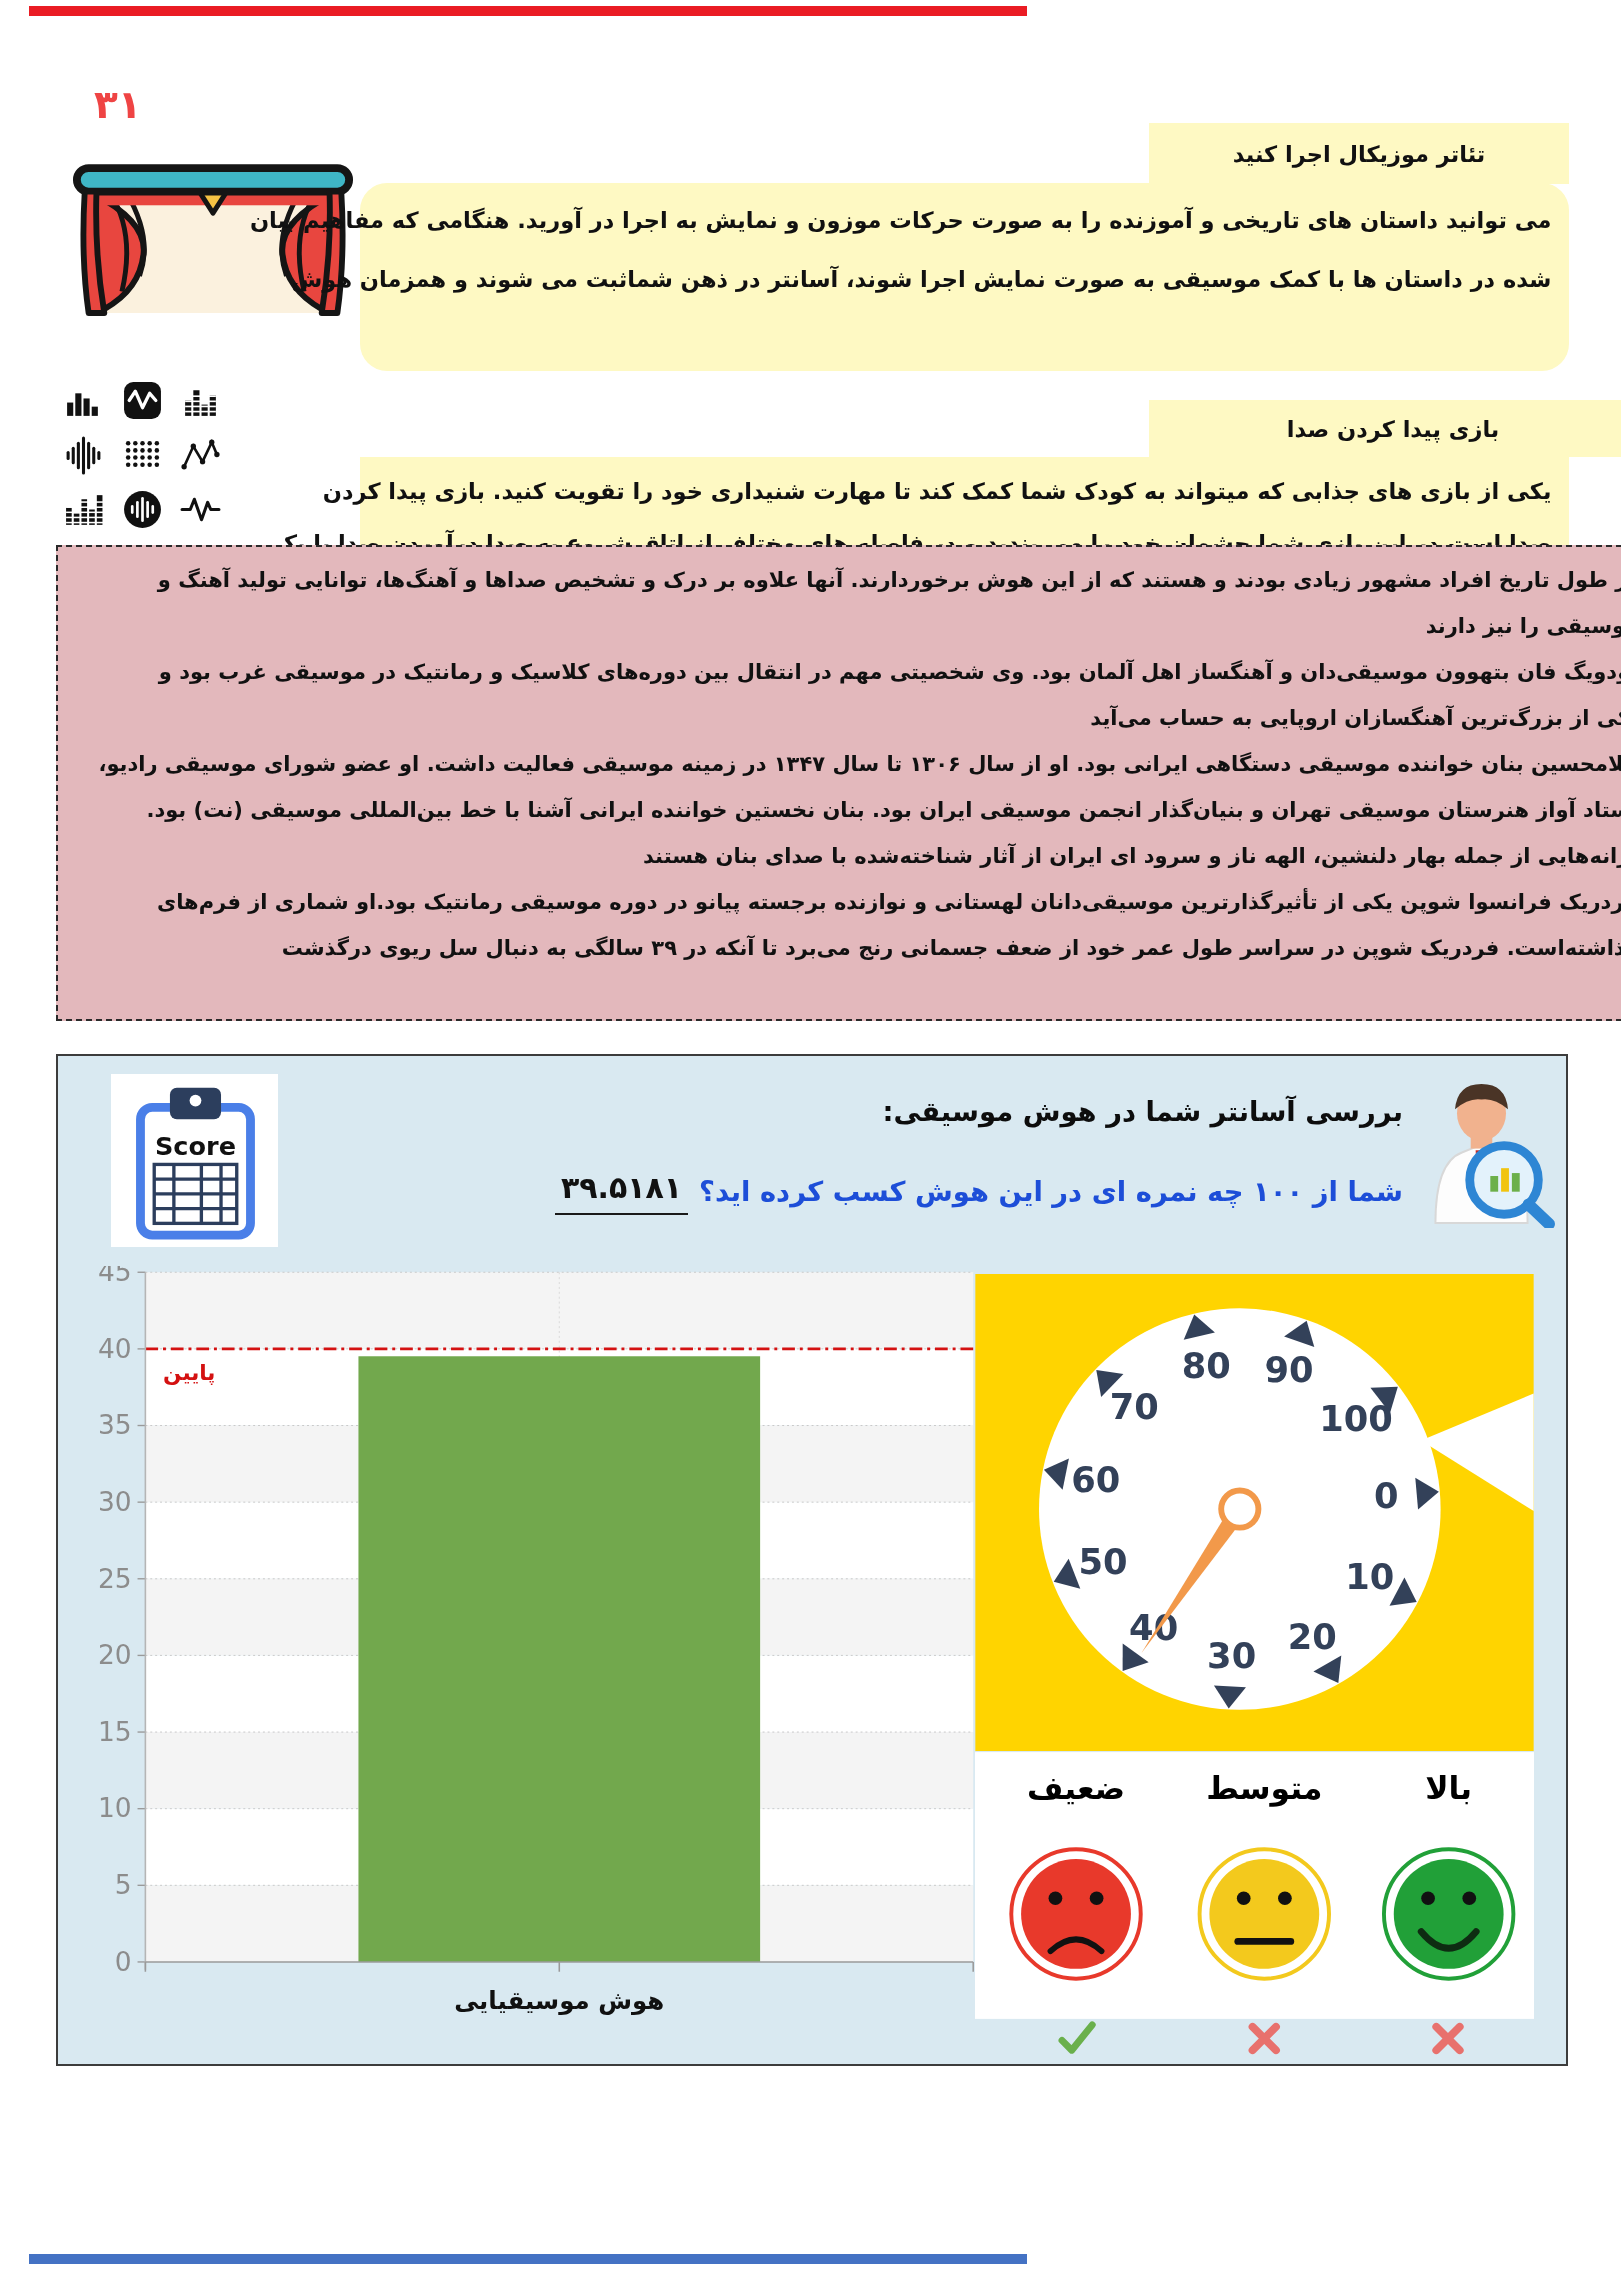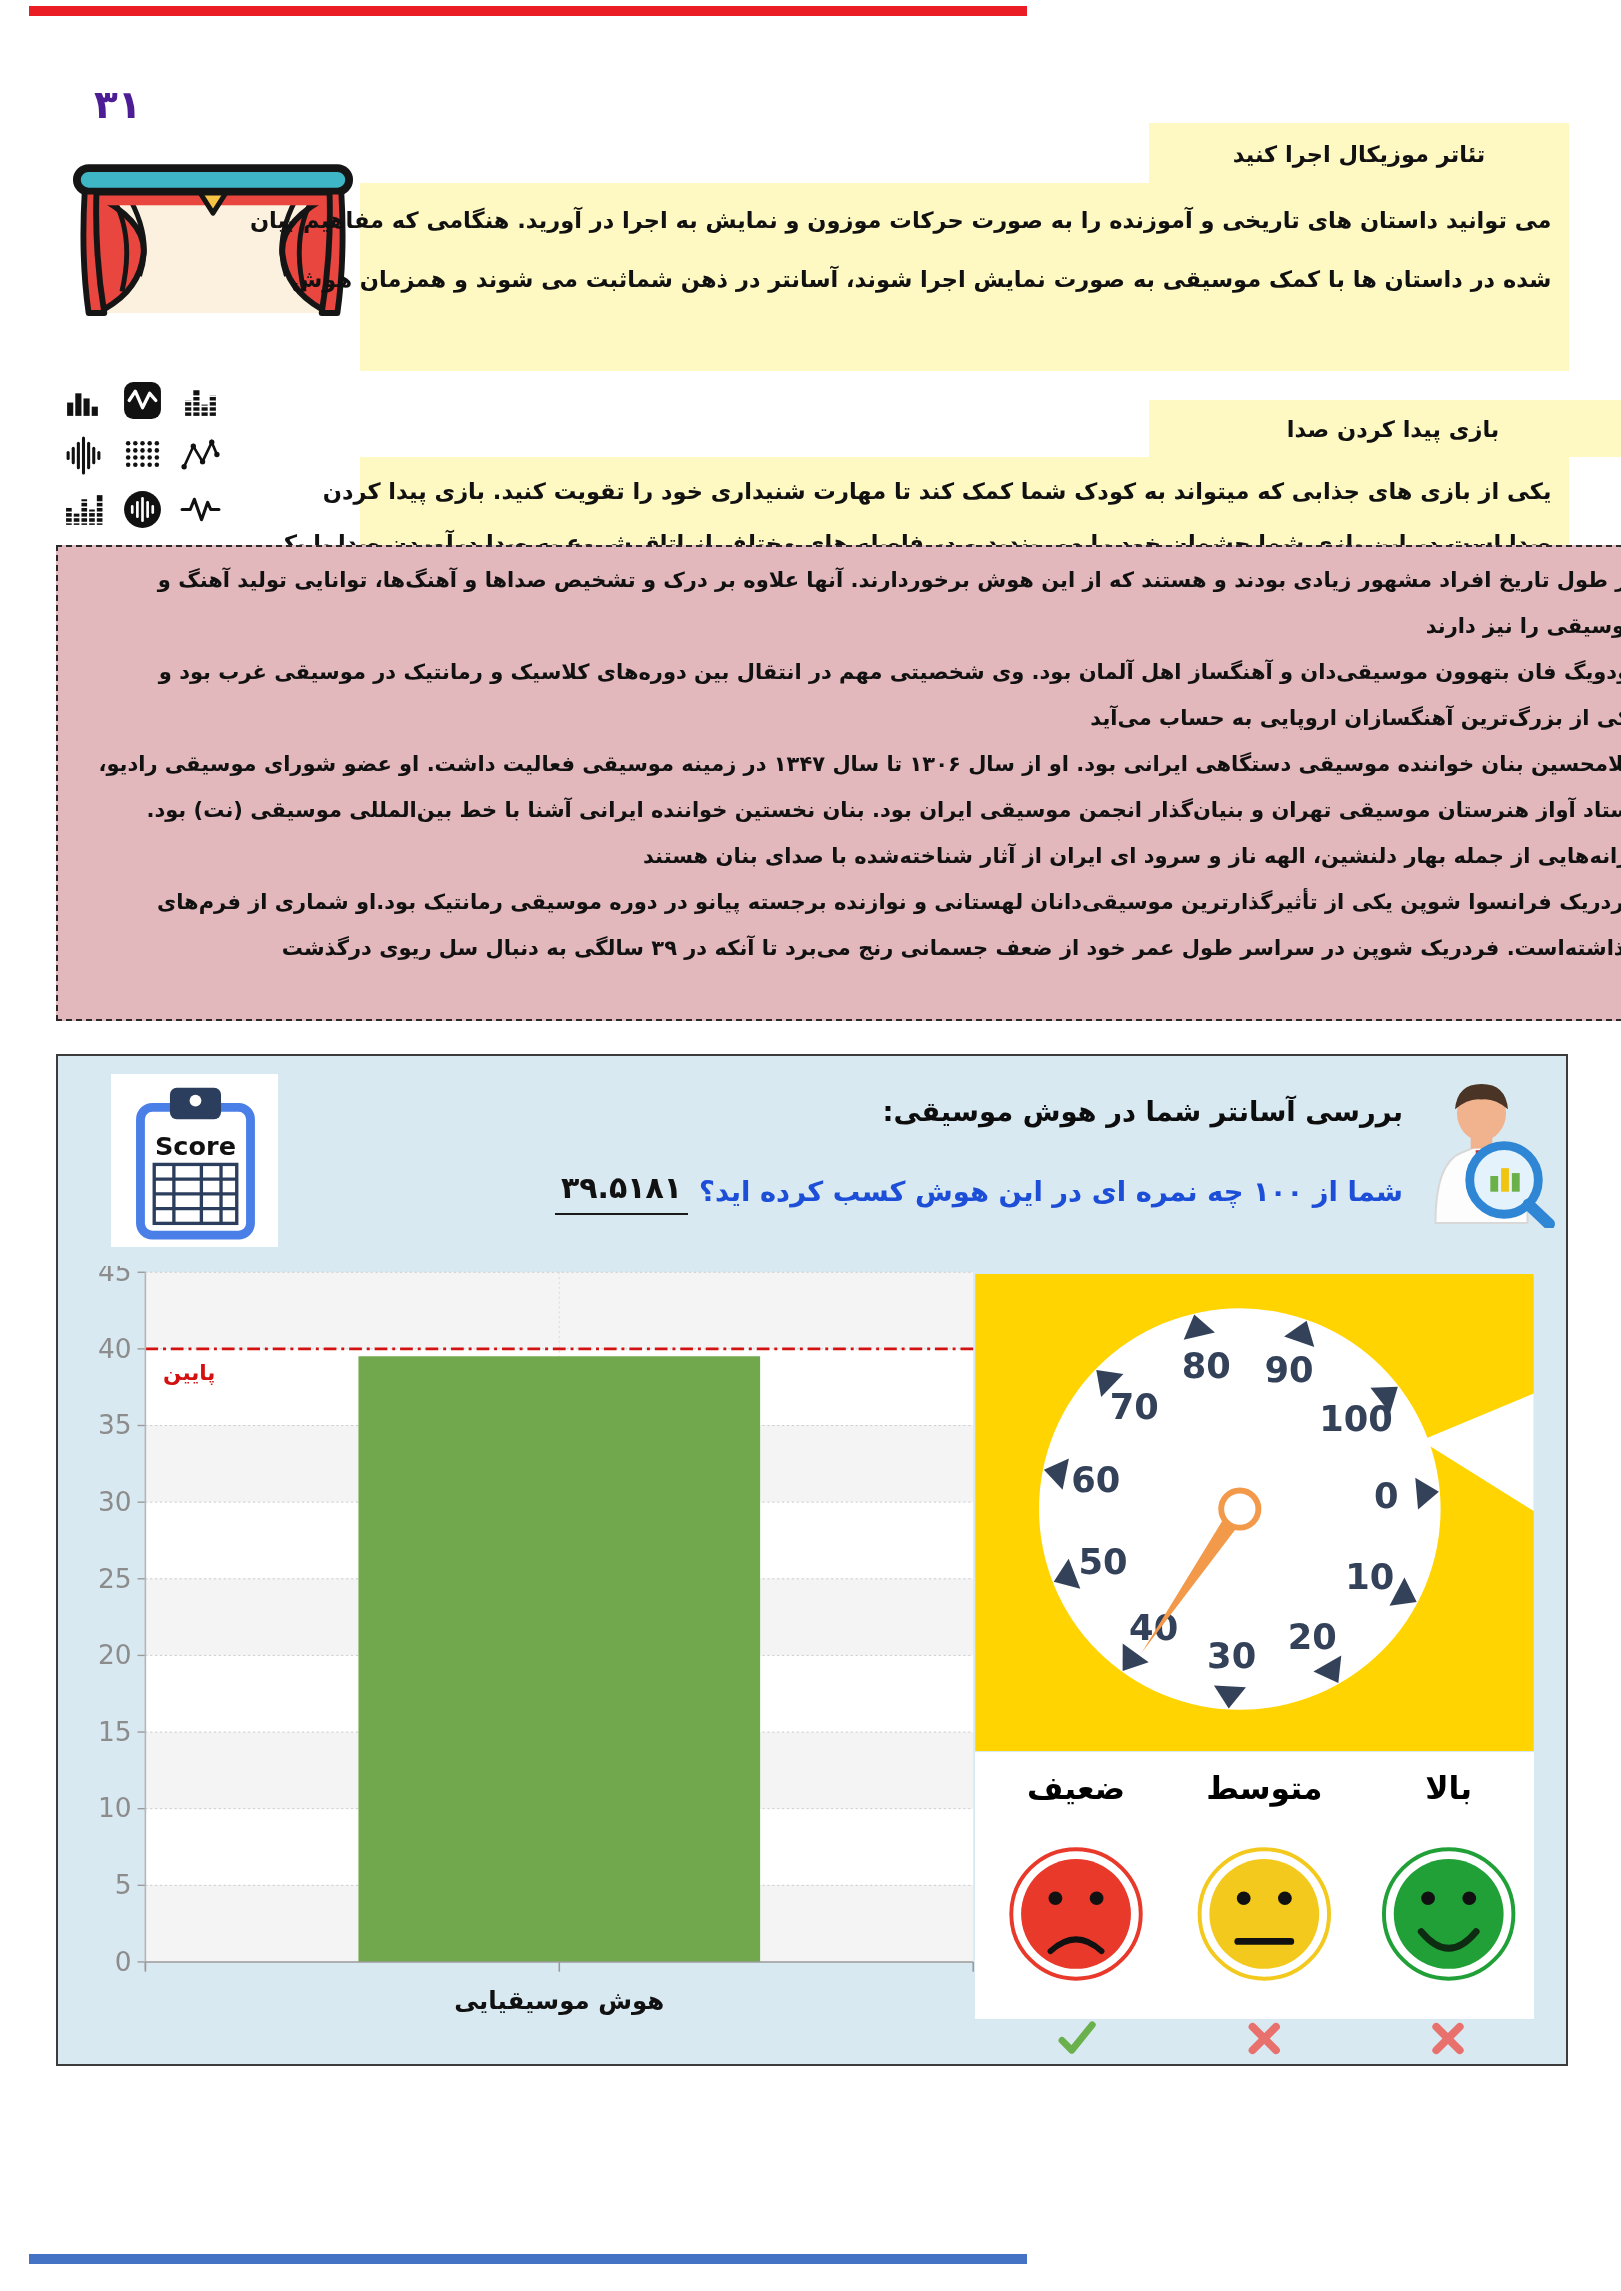--- a/index.html
+++ b/index.html
@@ -1,20 +1,20 @@
 <!DOCTYPE html>
 <html lang="fa"><head>
 <meta charset="utf-8">
 <style>
   html,body{margin:0;padding:0;background:#ffffff;}
   #page{position:relative;width:1621px;height:2292px;background:#fff;overflow:hidden;
         font-family:"DejaVu Sans",sans-serif;color:#111;}
   .abs{position:absolute;}
   .accent-bar{position:absolute;left:29px;width:998px;height:9.8px;}
-  #page-number{position:absolute;left:94px;top:82px;font-size:39px;font-weight:bold;color:#4c1d95;}
+  #page-number{position:absolute;left:94px;top:82px;font-size:39px;font-weight:bold;color:#ef4444;}
   .peach{background:#fef9c3;position:absolute;}
   .sec-header{display:flex;align-items:center;justify-content:center;
               font-weight:bold;font-size:22.5px;direction:rtl;}
   .sec-body{direction:rtl;text-align:right;font-weight:bold;font-size:22.5px;padding:7.8px 17.6px 0 13.7px;box-sizing:border-box;}
   .sec-body .ln{line-height:59px;white-space:nowrap;}
   #body2 .ln{line-height:52px;}
   #famous-box{position:absolute;left:56px;top:545px;width:1596px;height:476px;box-sizing:border-box;
               background:#e3b8bc;border:2px dashed #2a2a2a;direction:rtl;text-align:right;
               font-weight:bold;font-size:21px;padding:9.8px 11.8px 0 9.8px;}
   #famous-box .ln{line-height:46px;white-space:nowrap;}
@@ -49,21 +49,21 @@
     <rect x="20" y="30" width="250" height="16" fill="#e8463f"></rect>
     <polygon points="131,32 159,32 145,54" fill="#f6c344" stroke="#151515" stroke-width="5" stroke-linejoin="round"></polygon>
     <rect x="6" y="8" width="278" height="24" rx="12" fill="#3fb6c6" stroke="#151515" stroke-width="8"></rect>
     <path d="M14,32 Q10,100 18,156 L34,156 Q24,96 26,32 Z" fill="#e8463f" stroke="#151515" stroke-width="6" stroke-linejoin="round"></path>
     <path d="M276,32 Q280,100 272,156 L256,156 Q266,96 264,32 Z" fill="#e8463f" stroke="#151515" stroke-width="6" stroke-linejoin="round"></path>
   </svg>
 
   <div class="peach sec-header" style="left:1149px;top:123px;width:420px;height:61px;">
     <span>تئاتر موزیکال اجرا کنید</span>
   </div>
-  <div class="peach sec-body" id="body1" style="left:360px;top:183px;width:1209px;height:188px;">
+  <div class="peach sec-body" id="body1" style="left:360px;top:183px;width:1209px;height:188px;border-radius:27px;">
     <div class="ln">می توانید داستان های تاریخی و آموزنده را به صورت حرکات موزون و نمایش به اجرا در آورید. هنگامی که مفاهیم بیان</div>
     <div class="ln">شده در داستان ها با کمک موسیقی به صورت نمایش اجرا شوند، آسانتر در ذهن شماثبت می شوند و همزمان هوش</div>
   </div>
 
   <div class="peach sec-header" style="left:1149px;top:400px;width:488px;height:57px;">
     <span>بازی پیدا کردن صدا</span>
   </div>
   <div class="peach sec-body" id="body2" style="left:360px;top:457px;width:1209px;height:159px;">
     <div class="ln">یکی از بازی های جذابی که میتواند به کودک شما کمک کند تا مهارت شنیداری خود را تقویت کنید. بازی پیدا کردن</div>
     <div class="ln">صدا است.در این بازی شما چشمان خود را می بندید و در فاصله های مختلف از اتاق شروع به صدا درآوردن صدا با یک</div>

